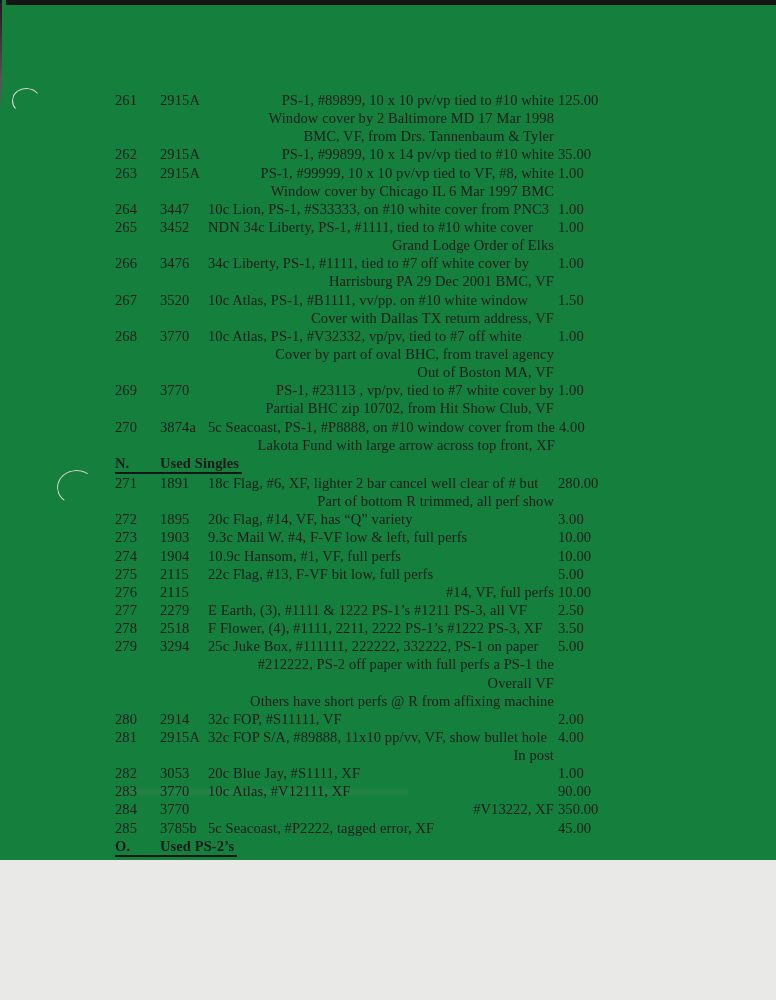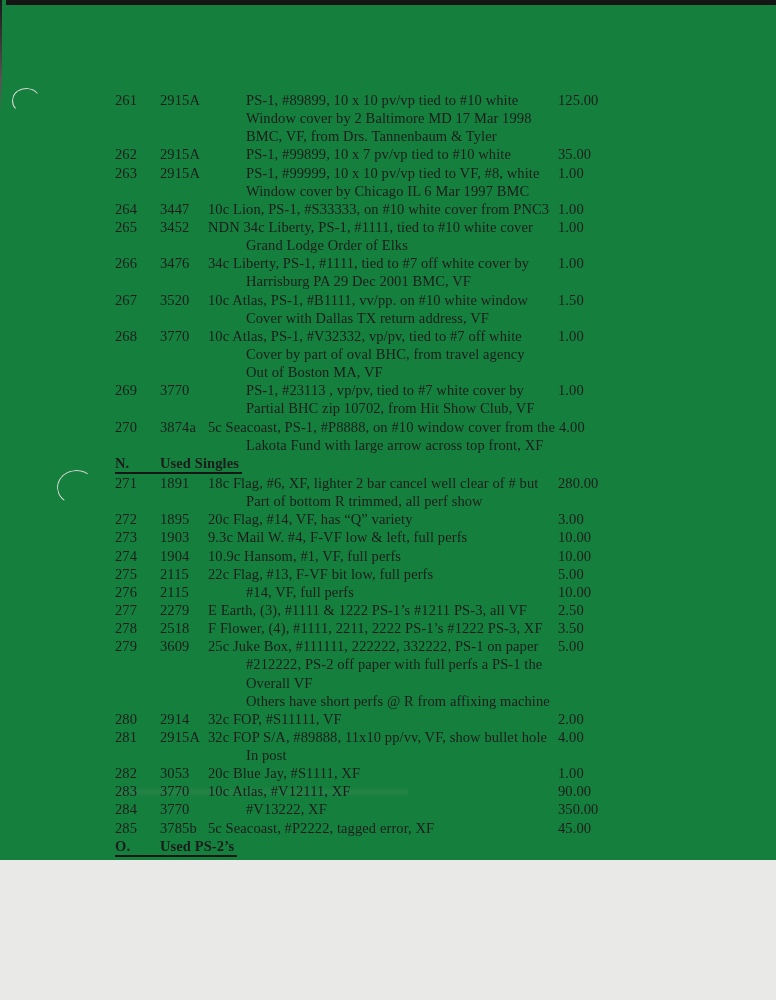--- a/index.html
+++ b/index.html
@@ -57,21 +57,21 @@
   }
   .row {
     display:grid;
     grid-template-columns:45px 48px 1fr 68px;
   }
   .cell-lot { grid-column:1; }
   .cell-cat { grid-column:2; }
   .cell-desc { grid-column:3; padding-right:4px; }
   .cell-price { grid-column:4; text-align:left; align-self:start; white-space:nowrap; }
   .desc-line { white-space:nowrap; }
-  .desc-line.ind { padding-left:38px; }
+  .desc-line.ind { padding-left:38px;text-align:right; }
   .section-row { display:block; }
   .section-wrap {
     display:inline-flex;
     border-bottom:2.2px solid #161616;
     font-weight:bold;
     padding-bottom:0px;
     padding-right:3px;
   }
   .section-letter { display:inline-block; width:45px; }
 </style>
@@ -95,21 +95,21 @@
           <div class="desc-line ind">Window cover by 2 Baltimore MD 17 Mar 1998</div>
           <div class="desc-line ind">BMC, VF, from Drs. Tannenbaum &amp; Tyler</div>
         </div>
     <div class="cell-price">125.00</div>
   </div>
 
   <div class="row">
     <div class="cell-lot">262</div>
     <div class="cell-cat">2915A</div>
     <div class="cell-desc">
-          <div class="desc-line ind">PS-1, #99899, 10 x 7 pv/vp tied to #10 white</div>
+          <div class="desc-line ind">PS-1, #99899, 10 x 14 pv/vp tied to #10 white</div>
         </div>
     <div class="cell-price">35.00</div>
   </div>
 
   <div class="row">
     <div class="cell-lot">263</div>
     <div class="cell-cat">2915A</div>
     <div class="cell-desc">
           <div class="desc-line ind">PS-1, #99999, 10 x 10 pv/vp tied to VF, #8, white</div>
           <div class="desc-line ind">Window cover by Chicago IL 6 Mar 1997 BMC</div>
@@ -262,21 +262,21 @@
     <div class="cell-lot">278</div>
     <div class="cell-cat">2518</div>
     <div class="cell-desc">
           <div class="desc-line">F Flower, (4), #1111, 2211, 2222 PS-1’s #1222 PS-3, XF</div>
         </div>
     <div class="cell-price">3.50</div>
   </div>
 
   <div class="row">
     <div class="cell-lot">279</div>
-    <div class="cell-cat">3609</div>
+    <div class="cell-cat">3294</div>
     <div class="cell-desc">
           <div class="desc-line">25c Juke Box, #111111, 222222, 332222, PS-1 on paper</div>
           <div class="desc-line ind">#212222, PS-2 off paper with full perfs a PS-1 the</div>
           <div class="desc-line ind">Overall VF</div>
           <div class="desc-line ind">Others have short perfs @ R from affixing machine</div>
         </div>
     <div class="cell-price">5.00</div>
   </div>
 
   <div class="row">

